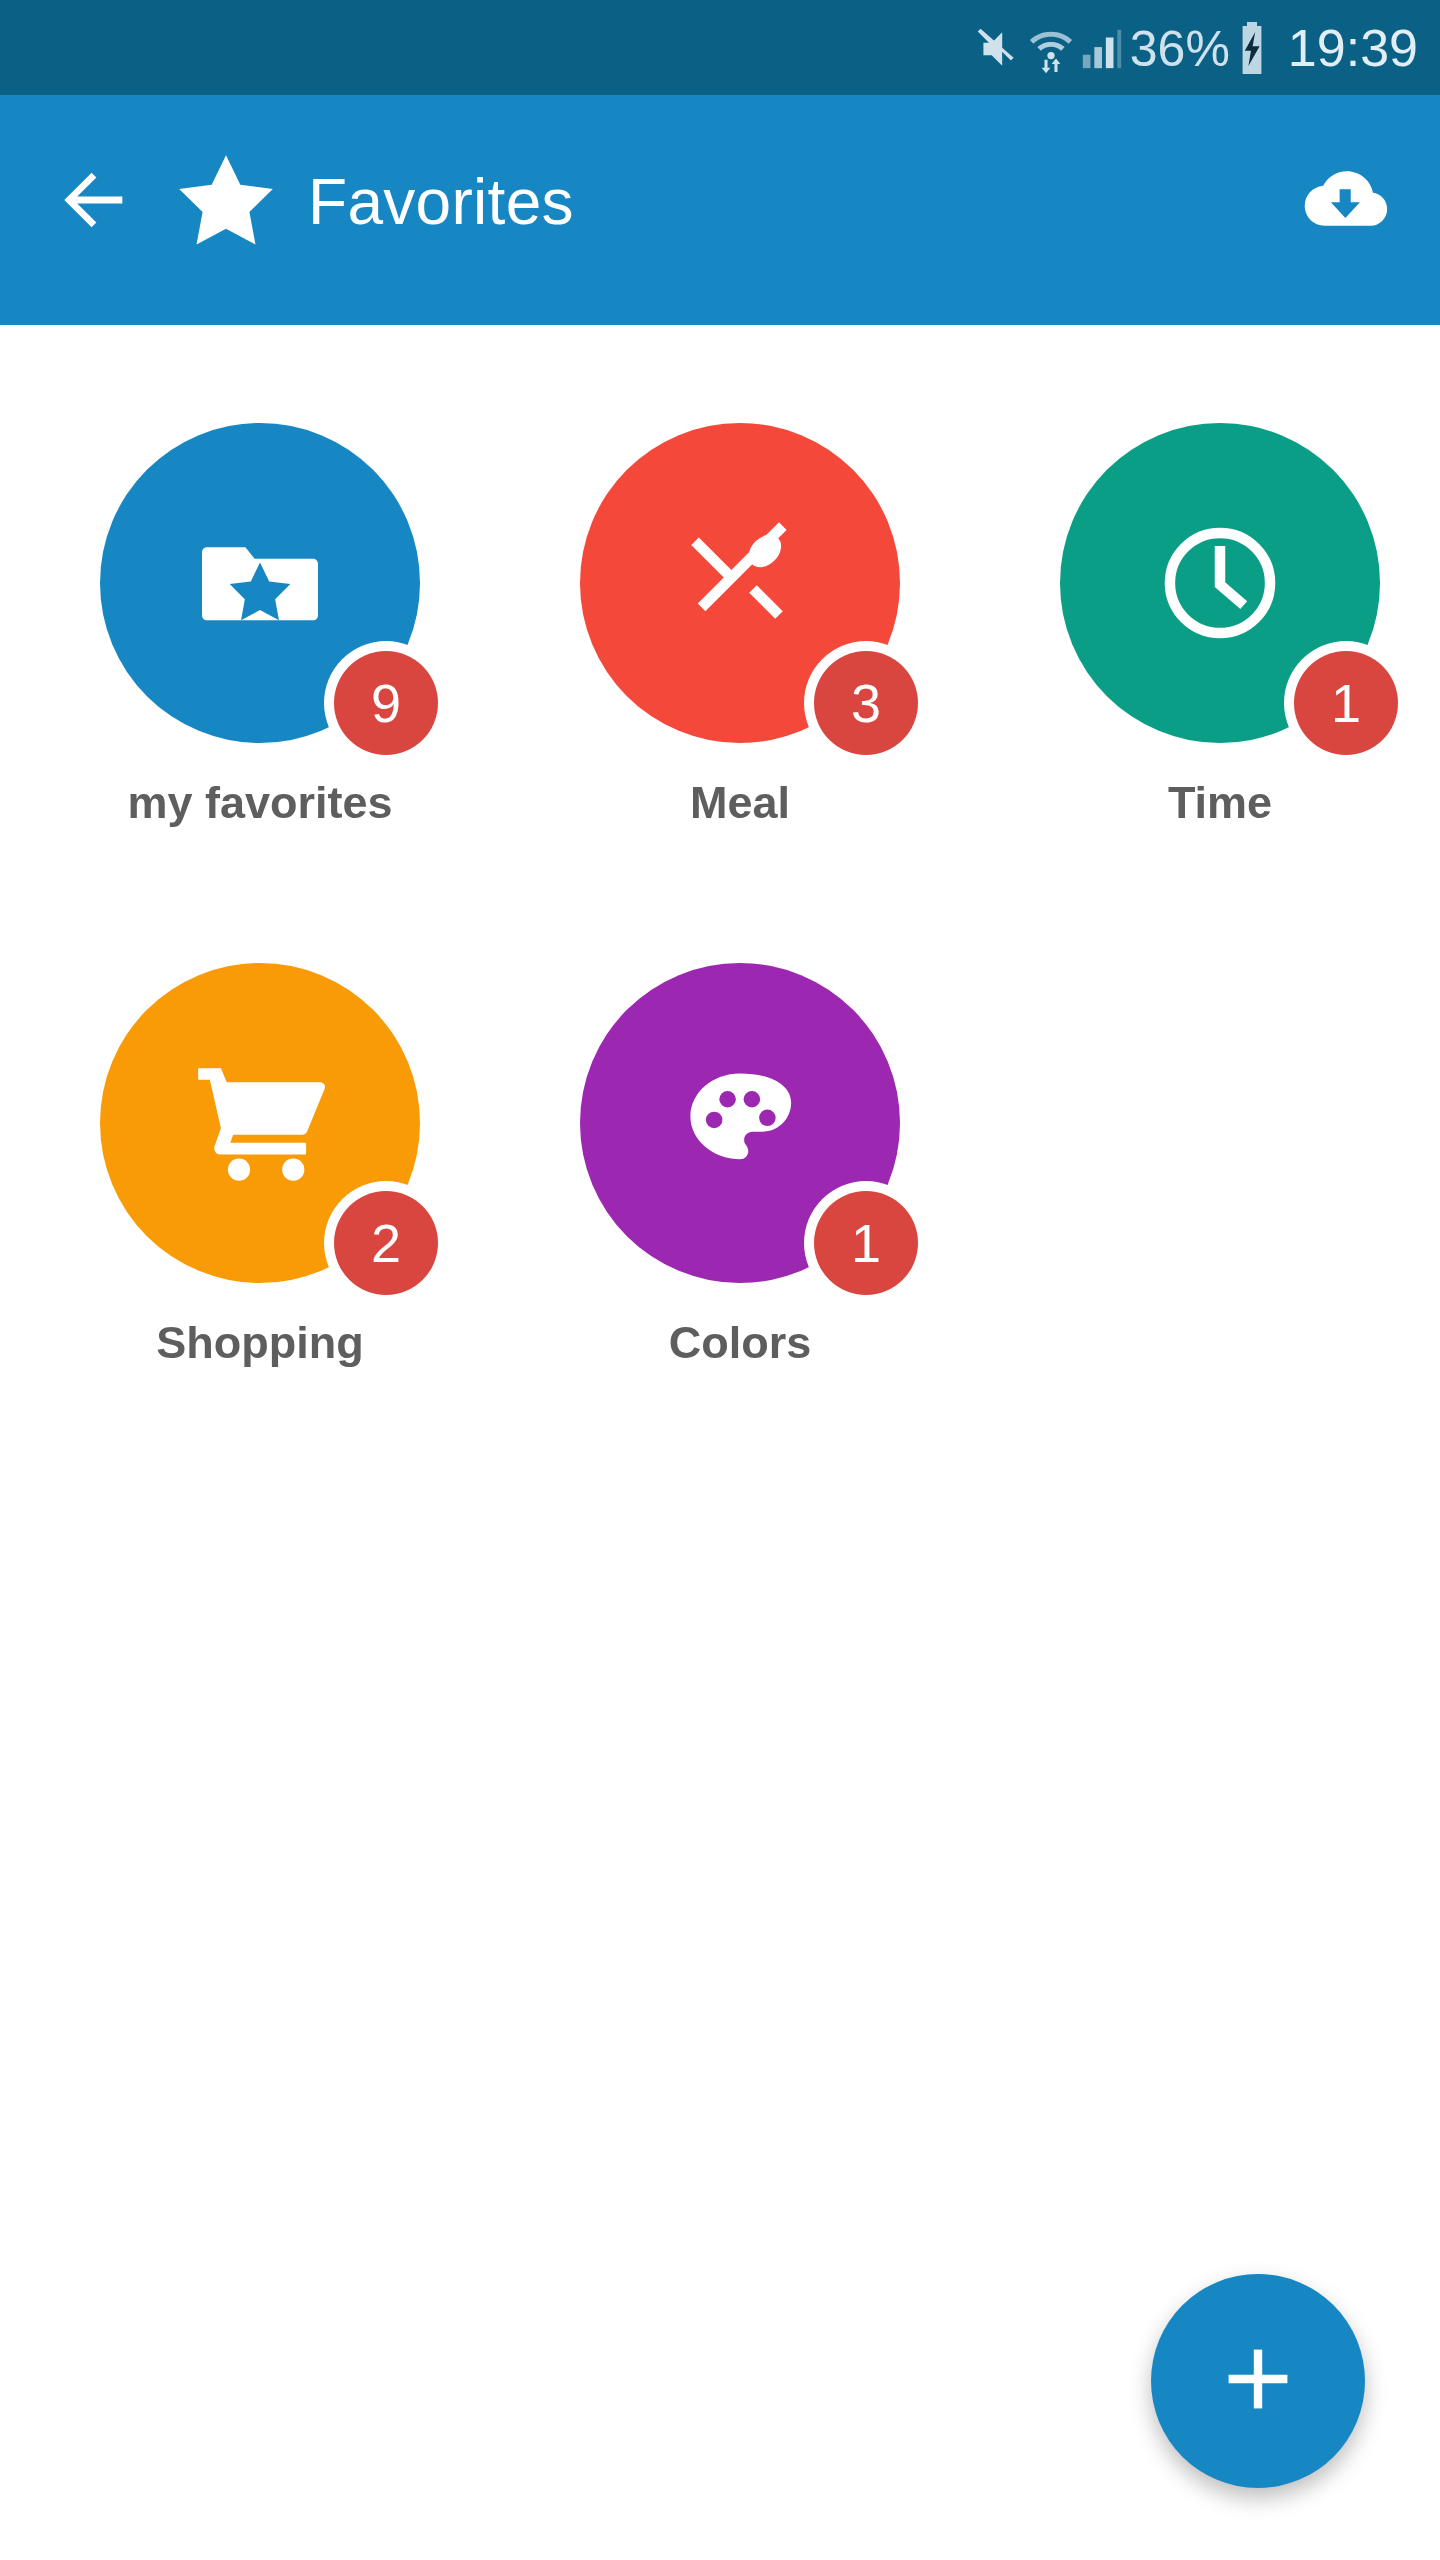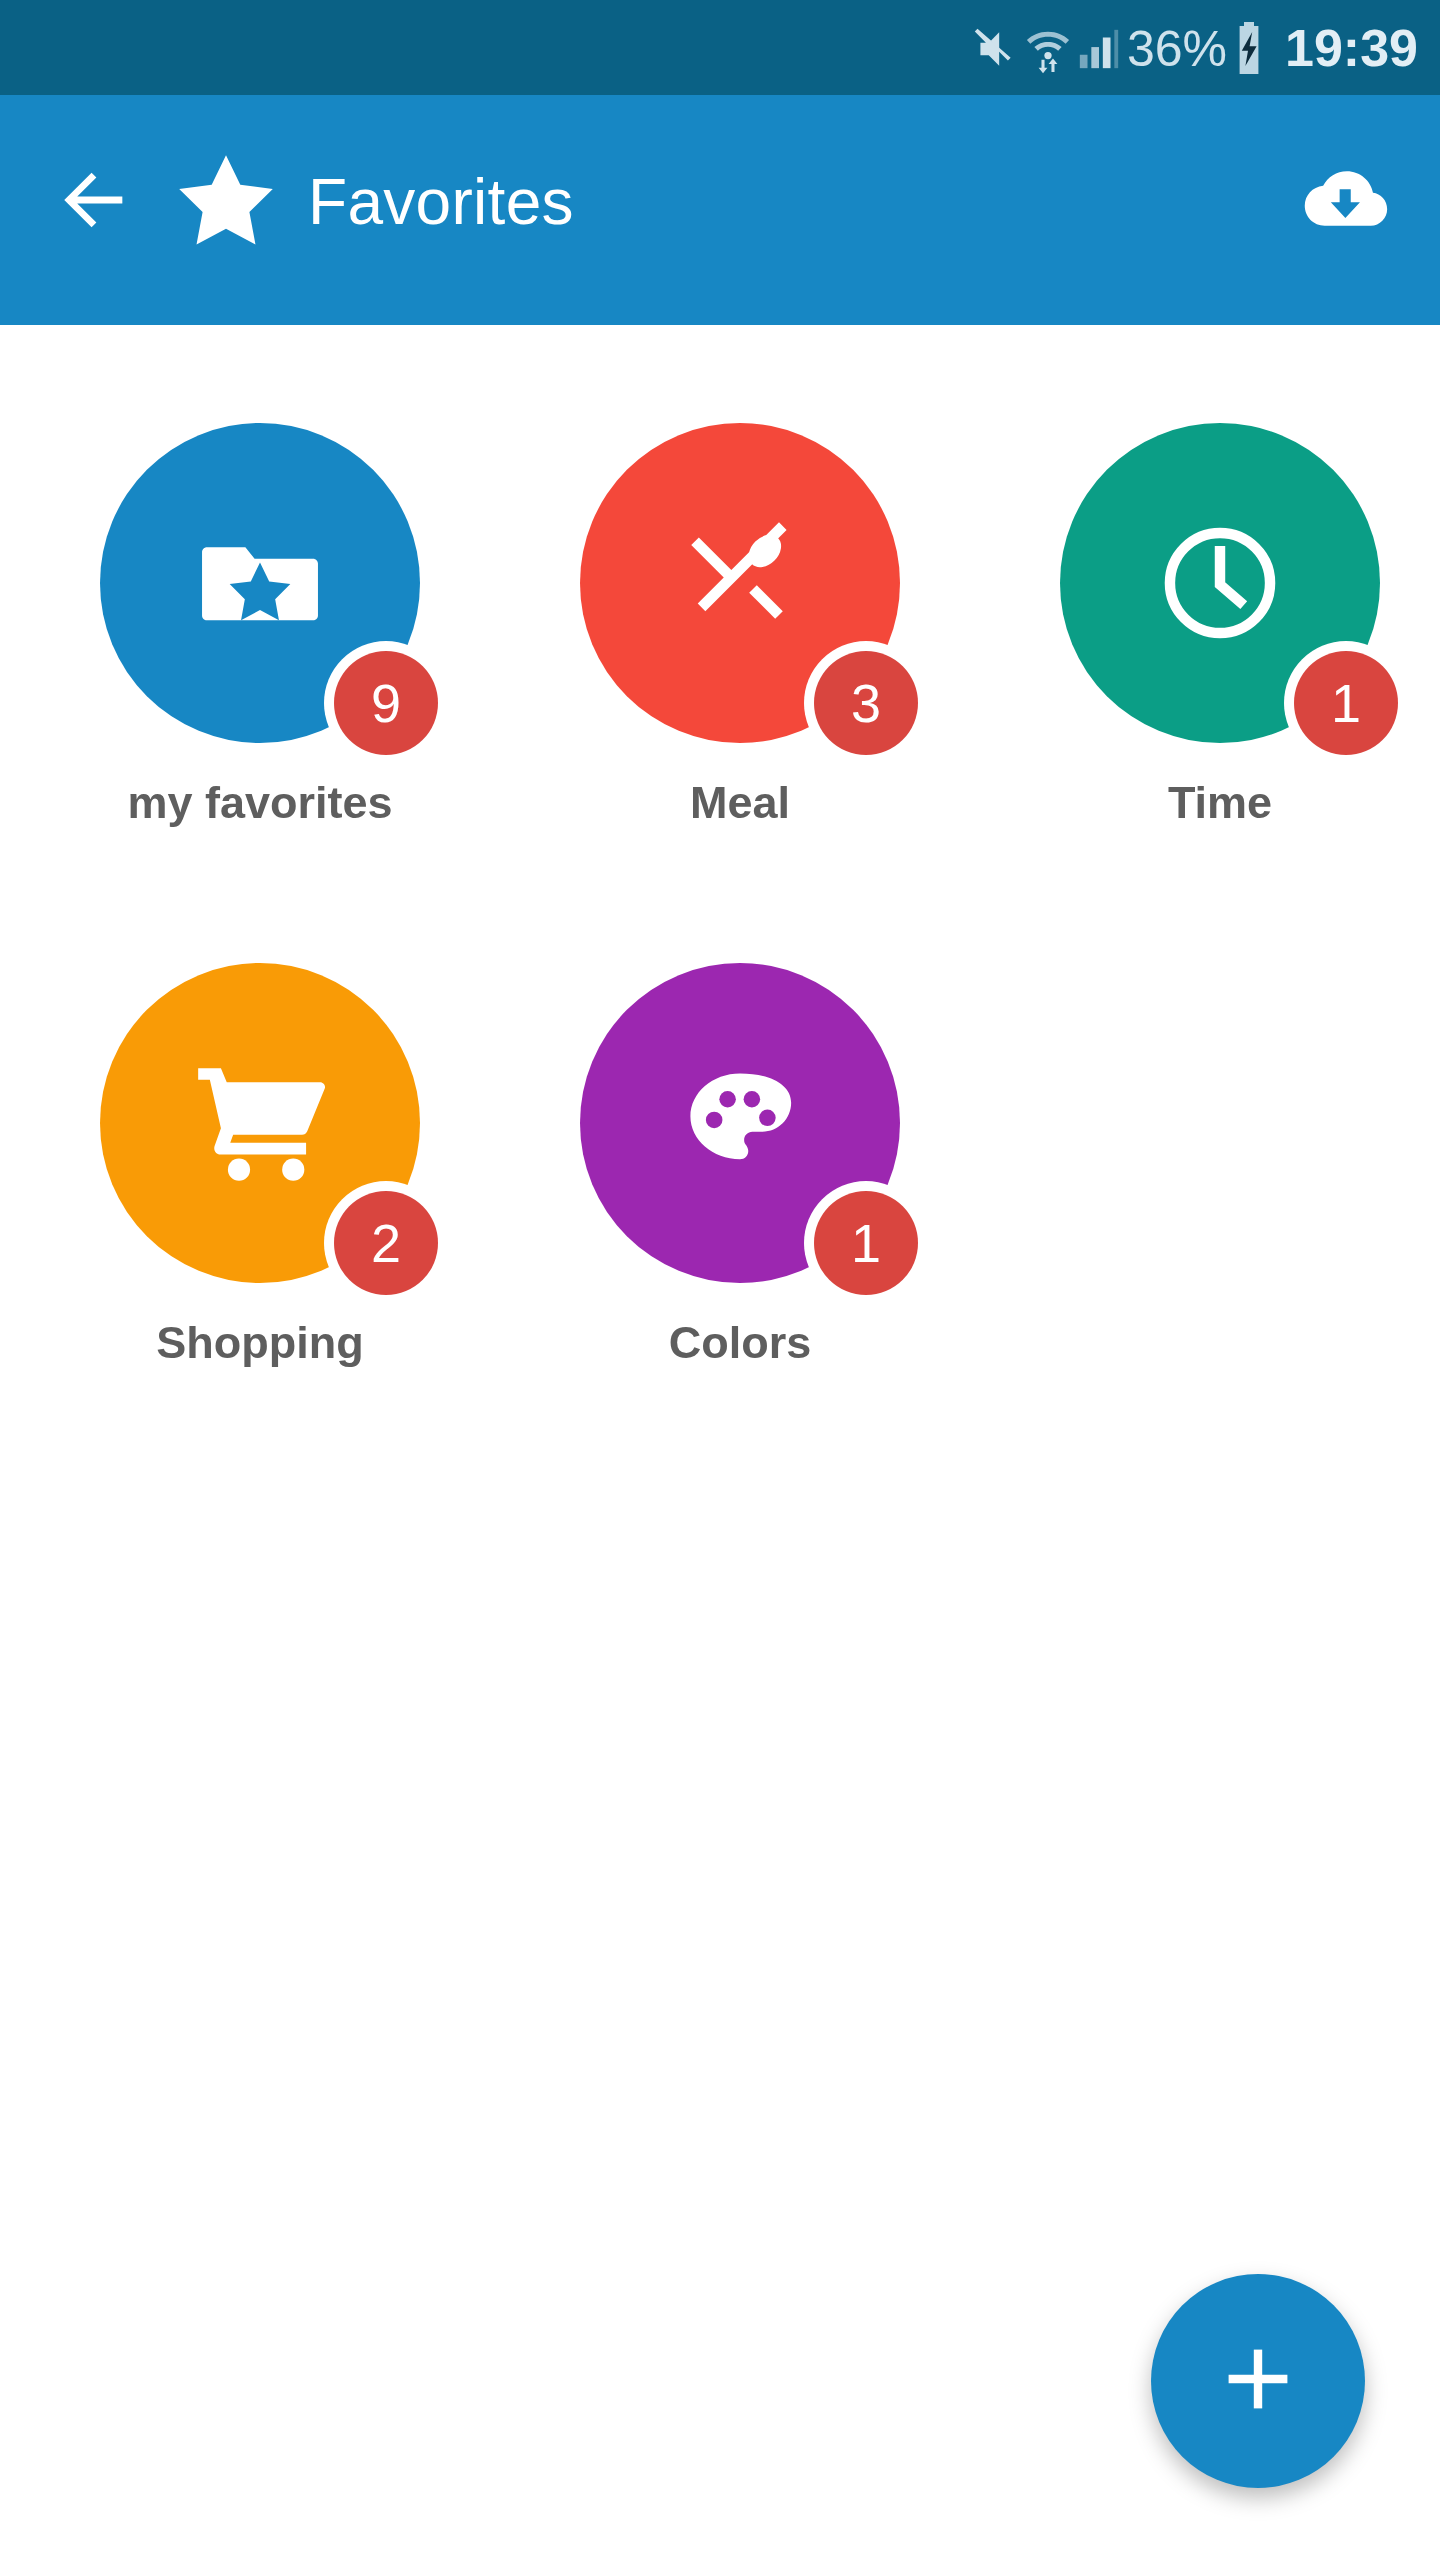--- a/index.html
+++ b/index.html
@@ -38,21 +38,21 @@
     color: #cfe2ec;
     font-size: 50px;
     letter-spacing: 0px;
     line-height: 1;
     font-weight: 400;
   }
   .clock-text {
     color: #e2eef5;
     font-size: 52px;
     line-height: 1;
-    font-weight: 700;
+    font-weight: 400;
     margin-left: 14px;
   }
 
   
   .app-bar {
     position: absolute;
     top: 95px; left: 0;
     width: 1440px;
     height: 230px;
     background: #1787c4;

